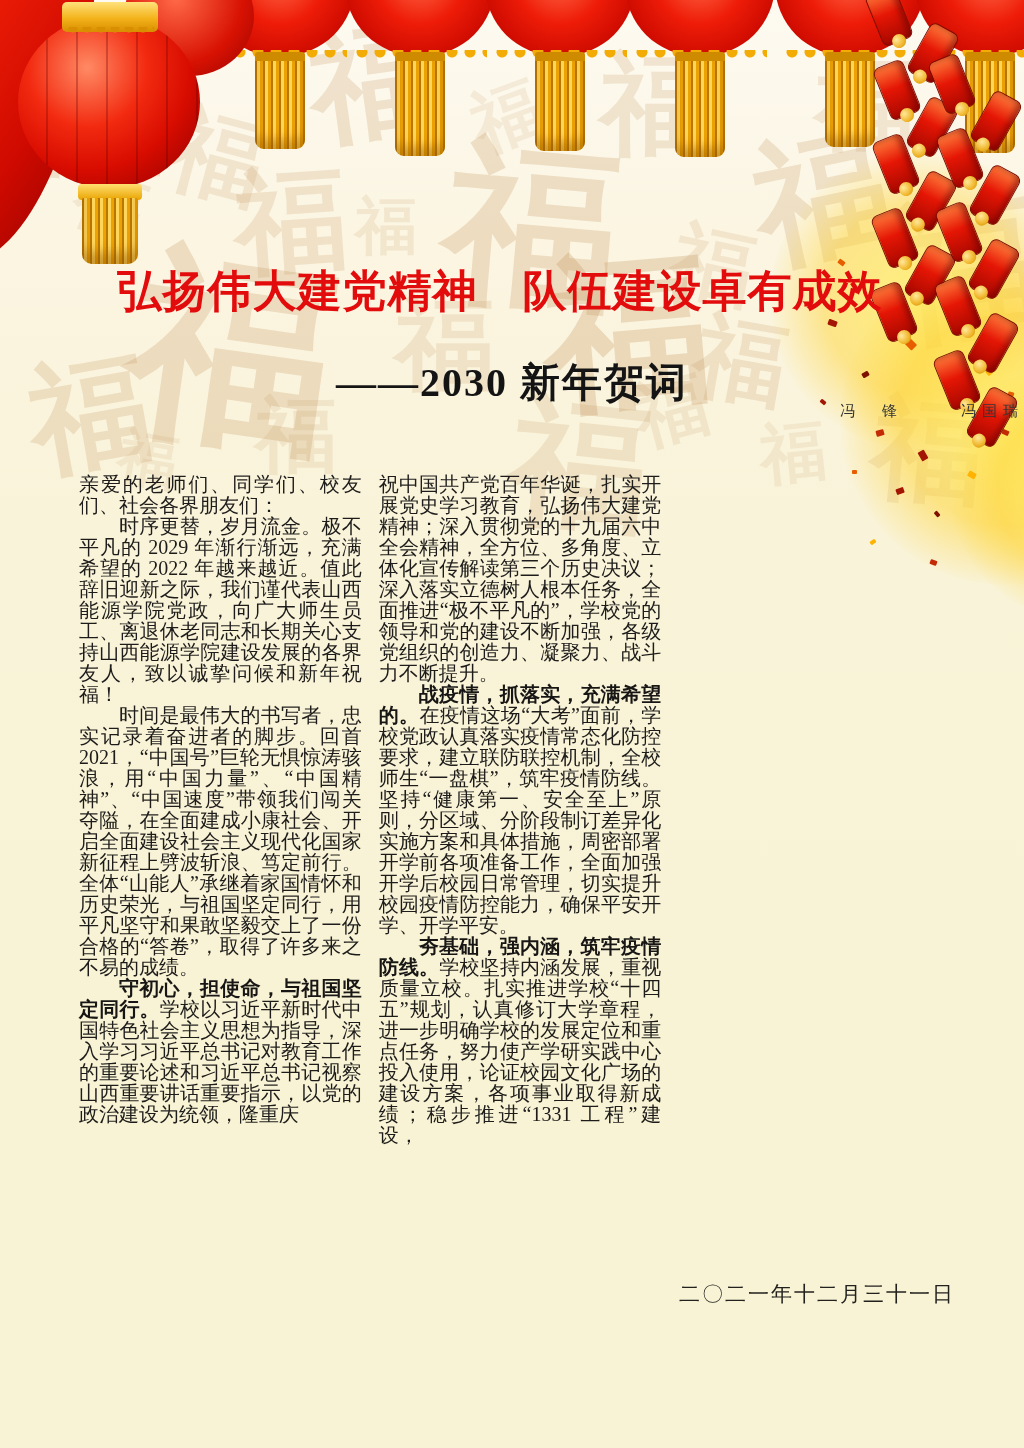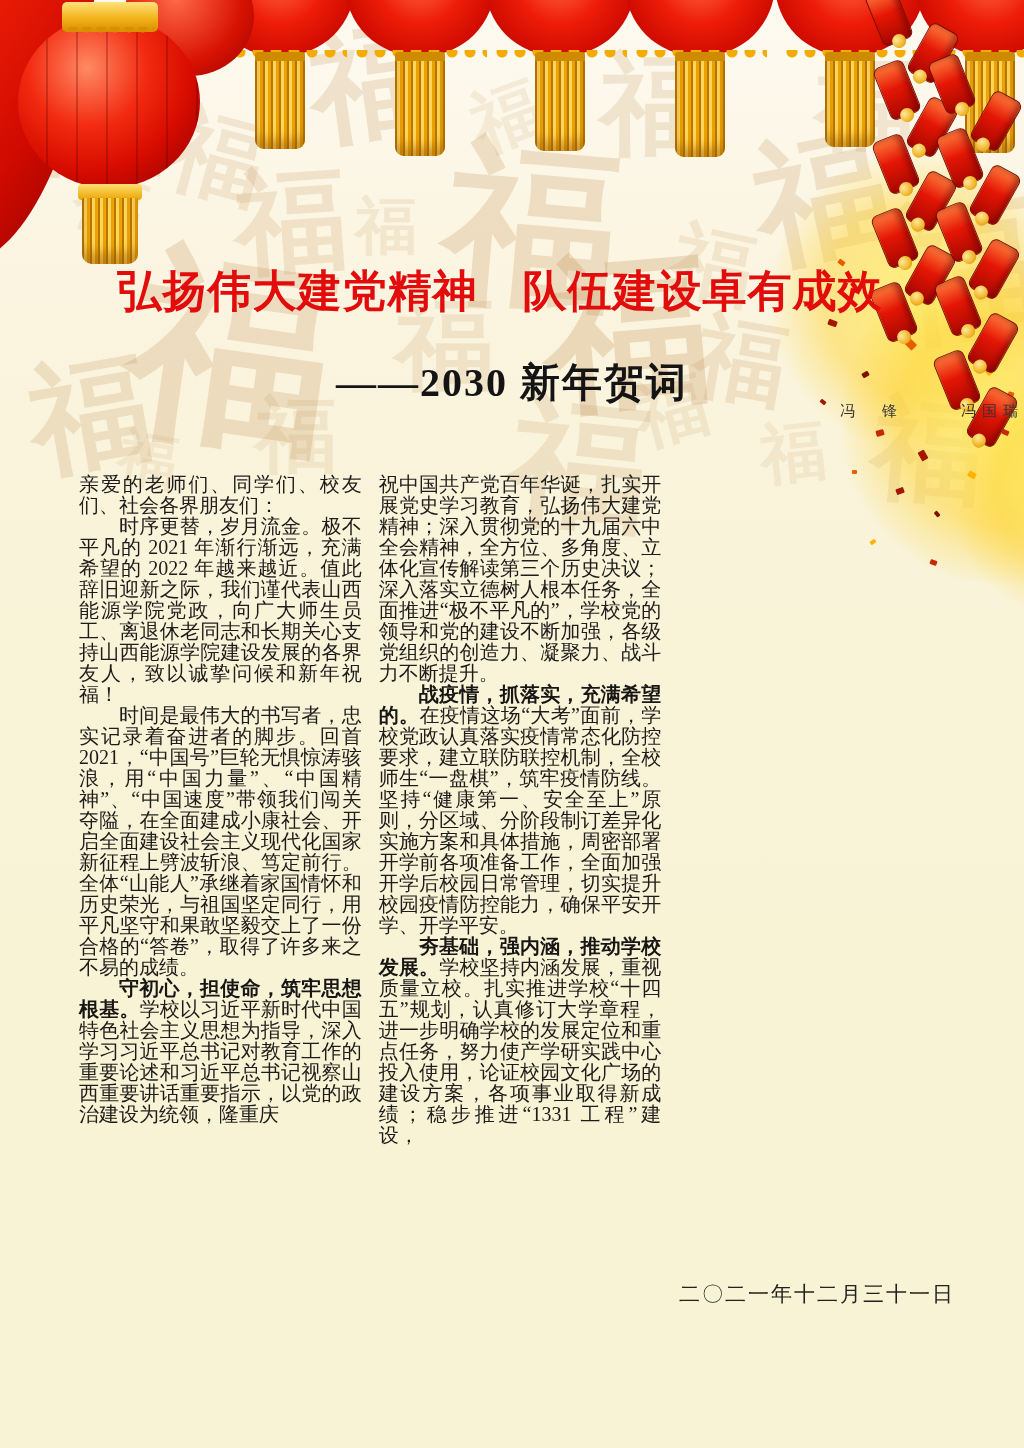--- a/index.html
+++ b/index.html
@@ -224,25 +224,25 @@
 
 <h1 id="title">弘扬伟大建党精神　队伍建设卓有成效</h1>
 <h2 id="subtitle">——2030 新年贺词</h2>
 <div id="authors">
   <span>冯　锋</span>
   <span>冯国瑞</span>
 </div>
 <div id="columns">
     <div class="column">
       <p>亲爱的老师们、同学们、校友们、社会各界朋友们：</p>
-      <p class="indent">时序更替，岁月流金。极不平凡的 2021 年渐行渐远，充满希望的 2022 年越来越近。值此辞旧迎新之际，我们谨代表山西能源学院党政，向广大师生员工、离退休老同志和长期关心支持山西能源学院建设发展的各界友人，致以诚挚问候和新年祝福！</p>
+      <p class="indent">时序更替，岁月流金。极不平凡的 2029 年渐行渐远，充满希望的 2022 年越来越近。值此辞旧迎新之际，我们谨代表山西能源学院党政，向广大师生员工、离退休老同志和长期关心支持山西能源学院建设发展的各界友人，致以诚挚问候和新年祝福！</p>
       <p class="indent">时间是最伟大的书写者，忠实记录着奋进者的脚步。回首2021，“中国号”巨轮无惧惊涛骇浪，用“中国力量”、“中国精神”、“中国速度”带领我们闯关夺隘，在全面建成小康社会、开启全面建设社会主义现代化国家新征程上劈波斩浪、笃定前行。全体“山能人”承继着家国情怀和历史荣光，与祖国坚定同行，用平凡坚守和果敢坚毅交上了一份合格的“答卷”，取得了许多来之不易的成绩。</p>
-      <p class="indent"><strong>守初心，担使命，筑牢思想根基。</strong>学校以习近平新时代中国特色社会主义思想为指导，深入学习习近平总书记对教育工作的重要论述和习近平总书记视察山西重要讲话重要指示，以党的政治建设为统领，隆重庆</p>
+      <p class="indent"><strong>守初心，担使命，与祖国坚定同行。</strong>学校以习近平新时代中国特色社会主义思想为指导，深入学习习近平总书记对教育工作的重要论述和习近平总书记视察山西重要讲话重要指示，以党的政治建设为统领，隆重庆</p>
     </div>
     <div class="column">
       <p>祝中国共产党百年华诞，扎实开展党史学习教育，弘扬伟大建党精神；深入贯彻党的十九届六中全会精神，全方位、多角度、立体化宣传解读第三个历史决议；深入落实立德树人根本任务，全面推进“极不平凡的”，学校党的领导和党的建设不断加强，各级党组织的创造力、凝聚力、战斗力不断提升。</p>
       <p class="indent"><strong>战疫情，抓落实，充满希望的。</strong>在疫情这场“大考”面前，学校党政认真落实疫情常态化防控要求，建立联防联控机制，全校师生“一盘棋”，筑牢疫情防线。坚持“健康第一、安全至上”原则，分区域、分阶段制订差异化实施方案和具体措施，周密部署开学前各项准备工作，全面加强开学后校园日常管理，切实提升校园疫情防控能力，确保平安开学、开学平安。</p>
-      <p class="indent"><strong>夯基础，强内涵，推动学校发展。</strong>学校坚持内涵发展，重视质量立校。扎实推进学校“十四五”规划，认真修订大学章程，进一步明确学校的发展定位和重点任务，努力使产学研实践中心投入使用，论证校园文化广场的建设方案，各项事业取得新成绩；稳步推进“1331 工程”建设，</p>
+      <p class="indent"><strong>夯基础，强内涵，筑牢疫情防线。</strong>学校坚持内涵发展，重视质量立校。扎实推进学校“十四五”规划，认真修订大学章程，进一步明确学校的发展定位和重点任务，努力使产学研实践中心投入使用，论证校园文化广场的建设方案，各项事业取得新成绩；稳步推进“1331 工程”建设，</p>
     </div>
     <div class="column">
     </div>
   </div>
 <div id="date-line">二〇二一年十二月三十一日</div>
 
 </body></html>

